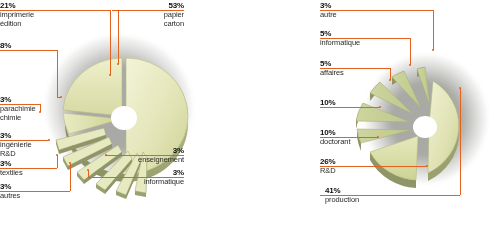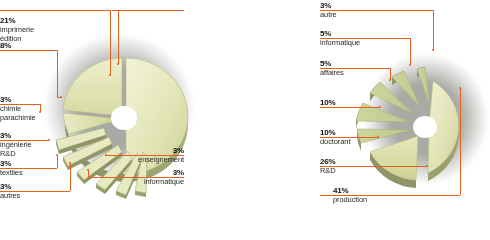--- a/index.html
+++ b/index.html
@@ -110,45 +110,50 @@
             <path d="M85,113 L77,152 L88,154 L89,119 Z" fill="#e7e9c0" stroke="#aab07c" stroke-width="0.6"></path>
             <path d="M77,152 L88,154 L88,158 L77,156 Z" fill="#9aa06e"></path>
             <path d="M88,154 L89,119 L89,123 L88,158 Z" fill="#8f9566"></path>
           </g>
 
           <ellipse cx="84" cy="88" rx="13" ry="12" fill="#ffffff"></ellipse>
         </g>
       </svg>
     </div>
 
-    <div class="lbl left" style="left:0px;top:1px;width:80px;margin-top:15px;">
+    <div class="lbl left" style="left:0px;top:1px;width:80px;">
       <span class="pct">21%</span>
       <span class="nm">imprimerie</span>
       <span class="nm">édition</span>
     </div>
     <div class="ln lnh" style="left:0px;top:10px;width:110px;"></div>
     <div class="ln lnv" style="left:110px;top:10px;height:65px;"></div>
     <div class="dot" style="left:109px;top:74px;"></div>
 
     <div class="lbl left" style="left:0px;top:41px;width:70px;">
       <span class="pct">8%</span>
     </div>
     <div class="ln lnh" style="left:0px;top:50px;width:57px;"></div>
     <div class="ln lnv" style="left:57px;top:50px;height:47px;"></div>
     <div class="ln lnh" style="left:57px;top:97px;width:4px;"></div>
     <div class="dot" style="left:60px;top:96px;"></div>
 
+    <div class="lbl right" style="left:112px;top:1px;width:72px;">
+      <span class="pct">53%</span>
+      <span class="nm">papier</span>
+      <span class="nm">carton</span>
+    </div>
     <div class="ln lnh" style="left:112px;top:10px;width:72px;"></div>
     <div class="ln lnv" style="left:118px;top:10px;height:54px;"></div>
     <div class="dot" style="left:117px;top:63px;"></div>
 
     <div class="lbl left" style="left:0px;top:95px;width:62px;">
       <span class="pct">3%</span>
+      <span class="nm">parachimie</span>
       <span class="nm">chimie</span>
-      <span class="nm">parachimie</span>
     </div>
     <div class="ln lnh" style="left:0px;top:104px;width:40px;"></div>
     <div class="ln lnv" style="left:40px;top:104px;height:8px;"></div>
     <div class="dot" style="left:39px;top:111px;"></div>
 
     <div class="lbl left" style="left:0px;top:131px;width:62px;">
       <span class="pct">3%</span>
       <span class="nm">ingénierie</span>
       <span class="nm">R&amp;D</span>
     </div>
@@ -288,21 +293,21 @@
     <div class="ln lnh" style="left:75px;top:137px;width:58px;"></div>
     <div class="dot" style="left:132px;top:136px;"></div>
 
     <div class="lbl left" style="left:75px;top:157px;width:75px;">
       <span class="pct">26%</span>
       <span class="nm">R&amp;D</span>
     </div>
     <div class="ln lnh" style="left:75px;top:166px;width:107px;"></div>
     <div class="dot" style="left:181px;top:165px;"></div>
 
-    <div class="lbl left" style="left:88px;top:186px;width:75px;">
+    <div class="lbl left" style="left:80px;top:186px;width:75px;">
       <span class="pct">41%</span>
       <span class="nm">production</span>
     </div>
     <div class="ln lnh" style="left:75px;top:195px;width:140px;"></div>
     <div class="ln lnv" style="left:215px;top:88px;height:107px;"></div>
     <div class="dot" style="left:214px;top:87px;"></div>
   </div>
 
 </div>
 

